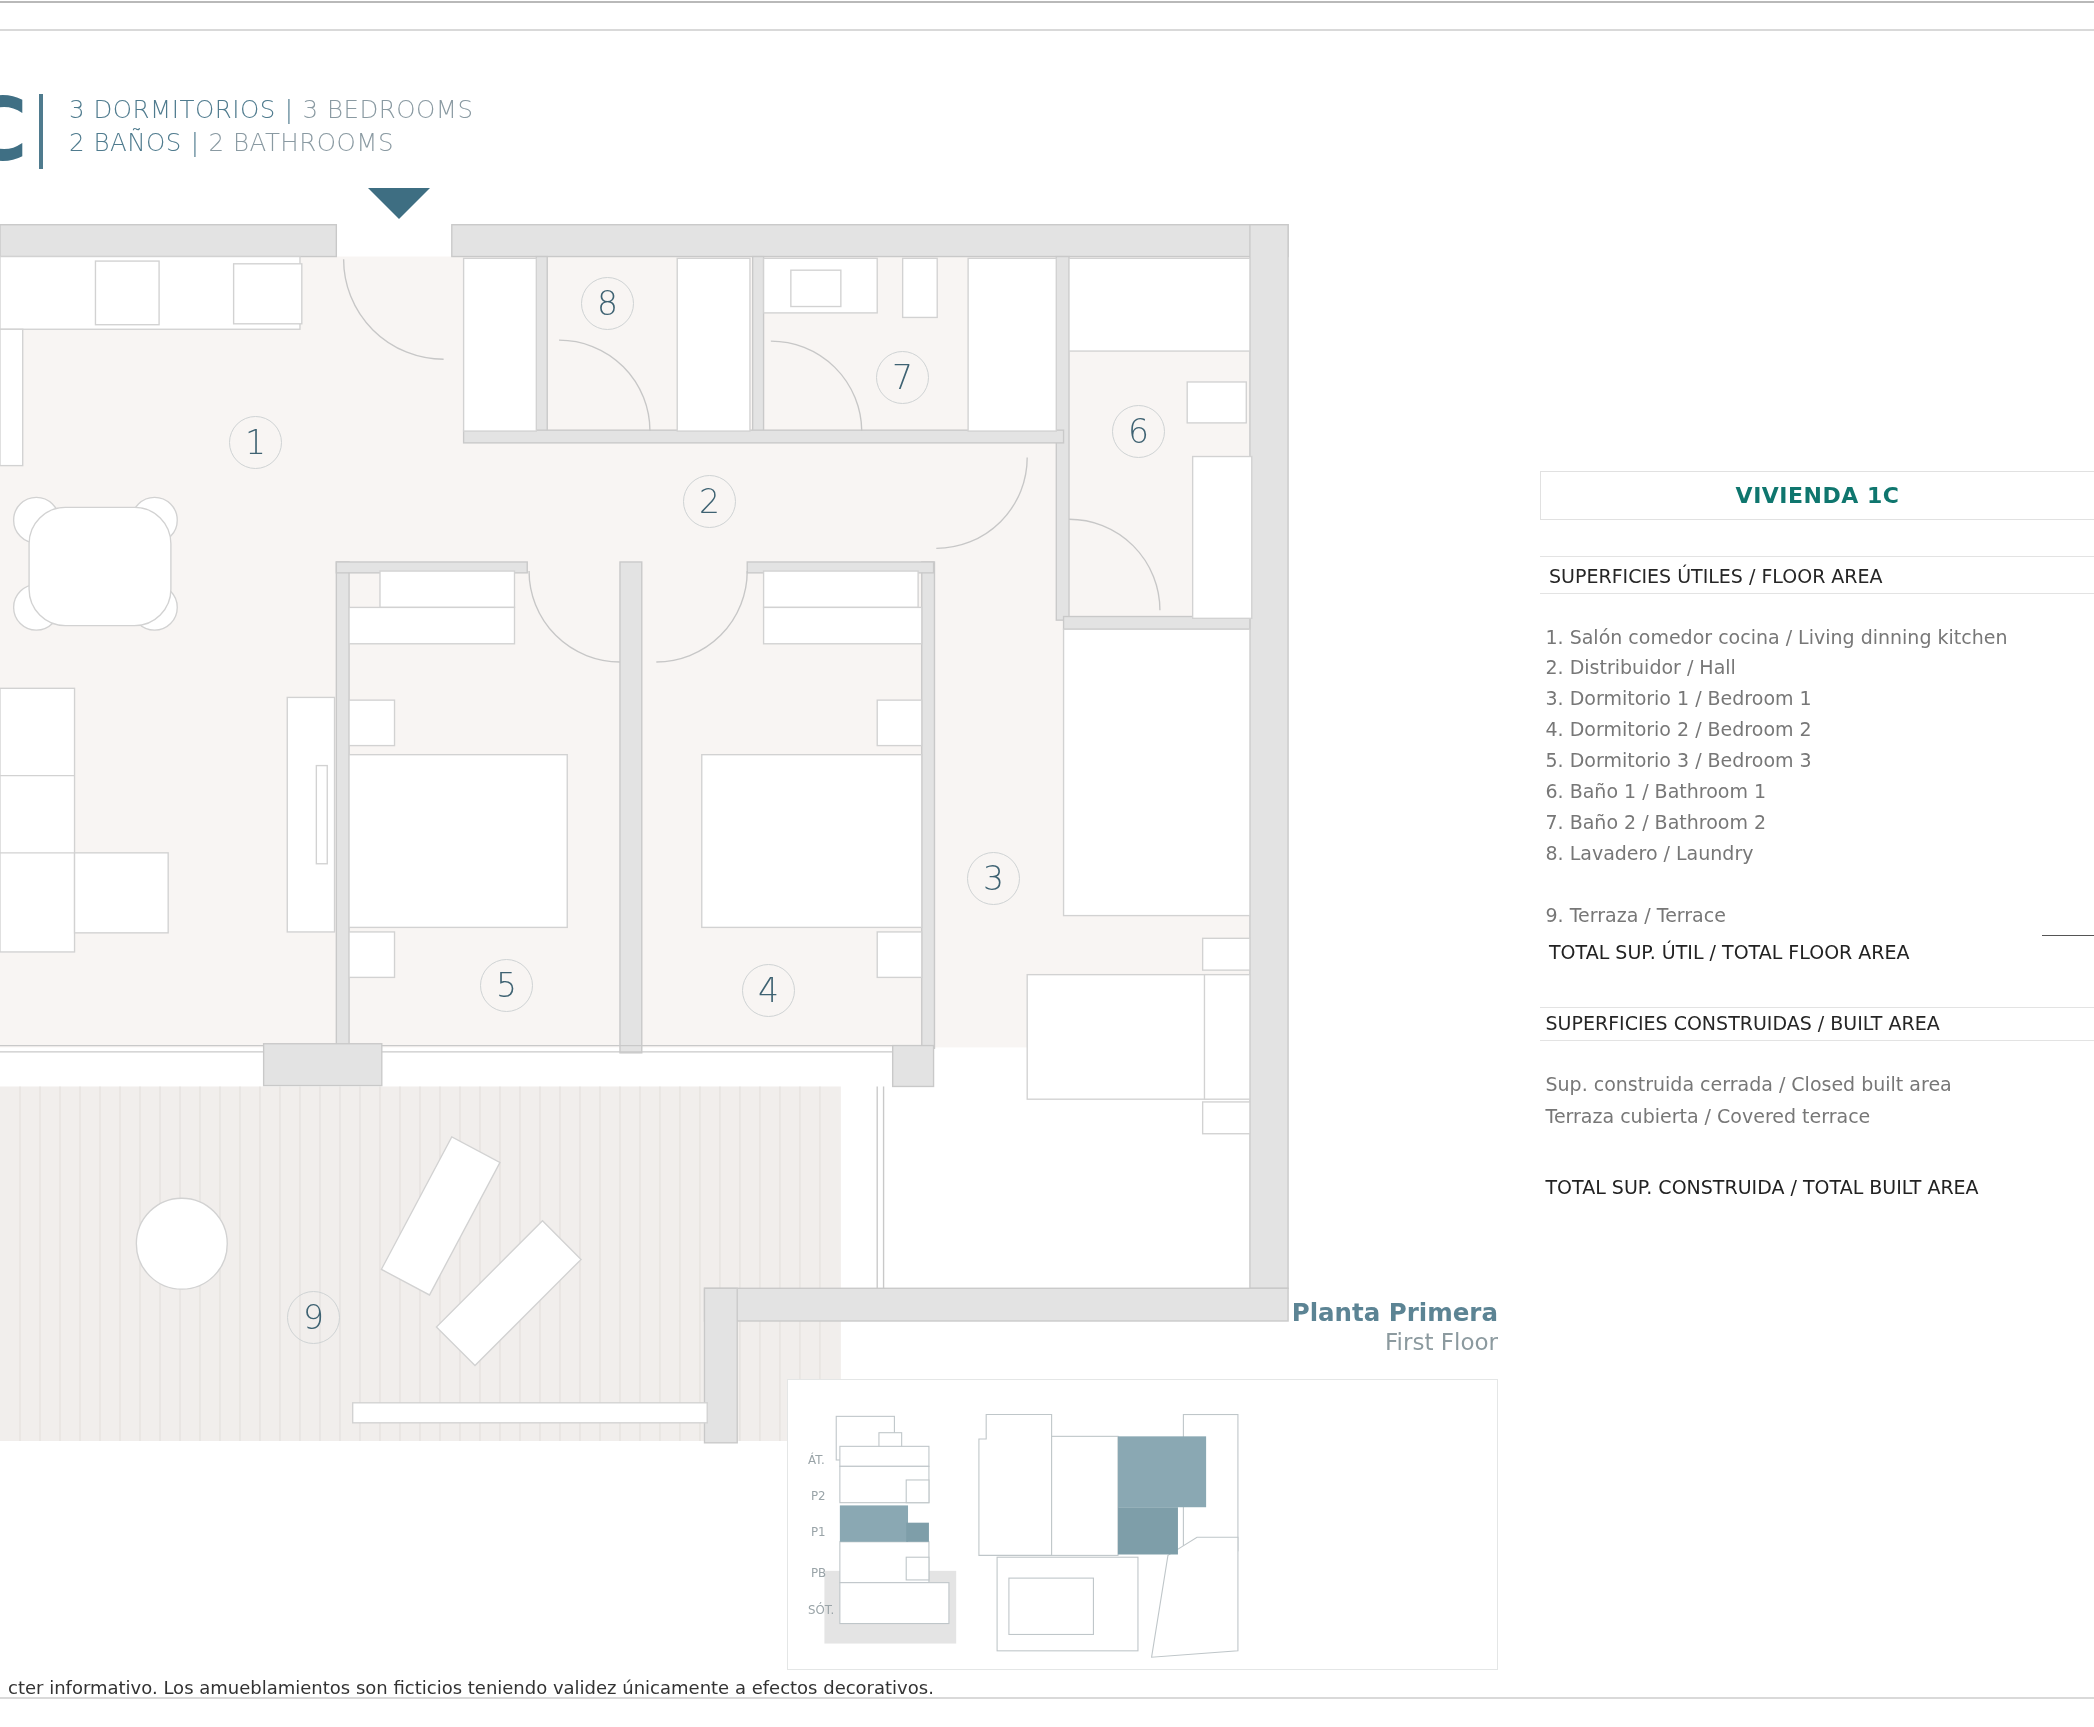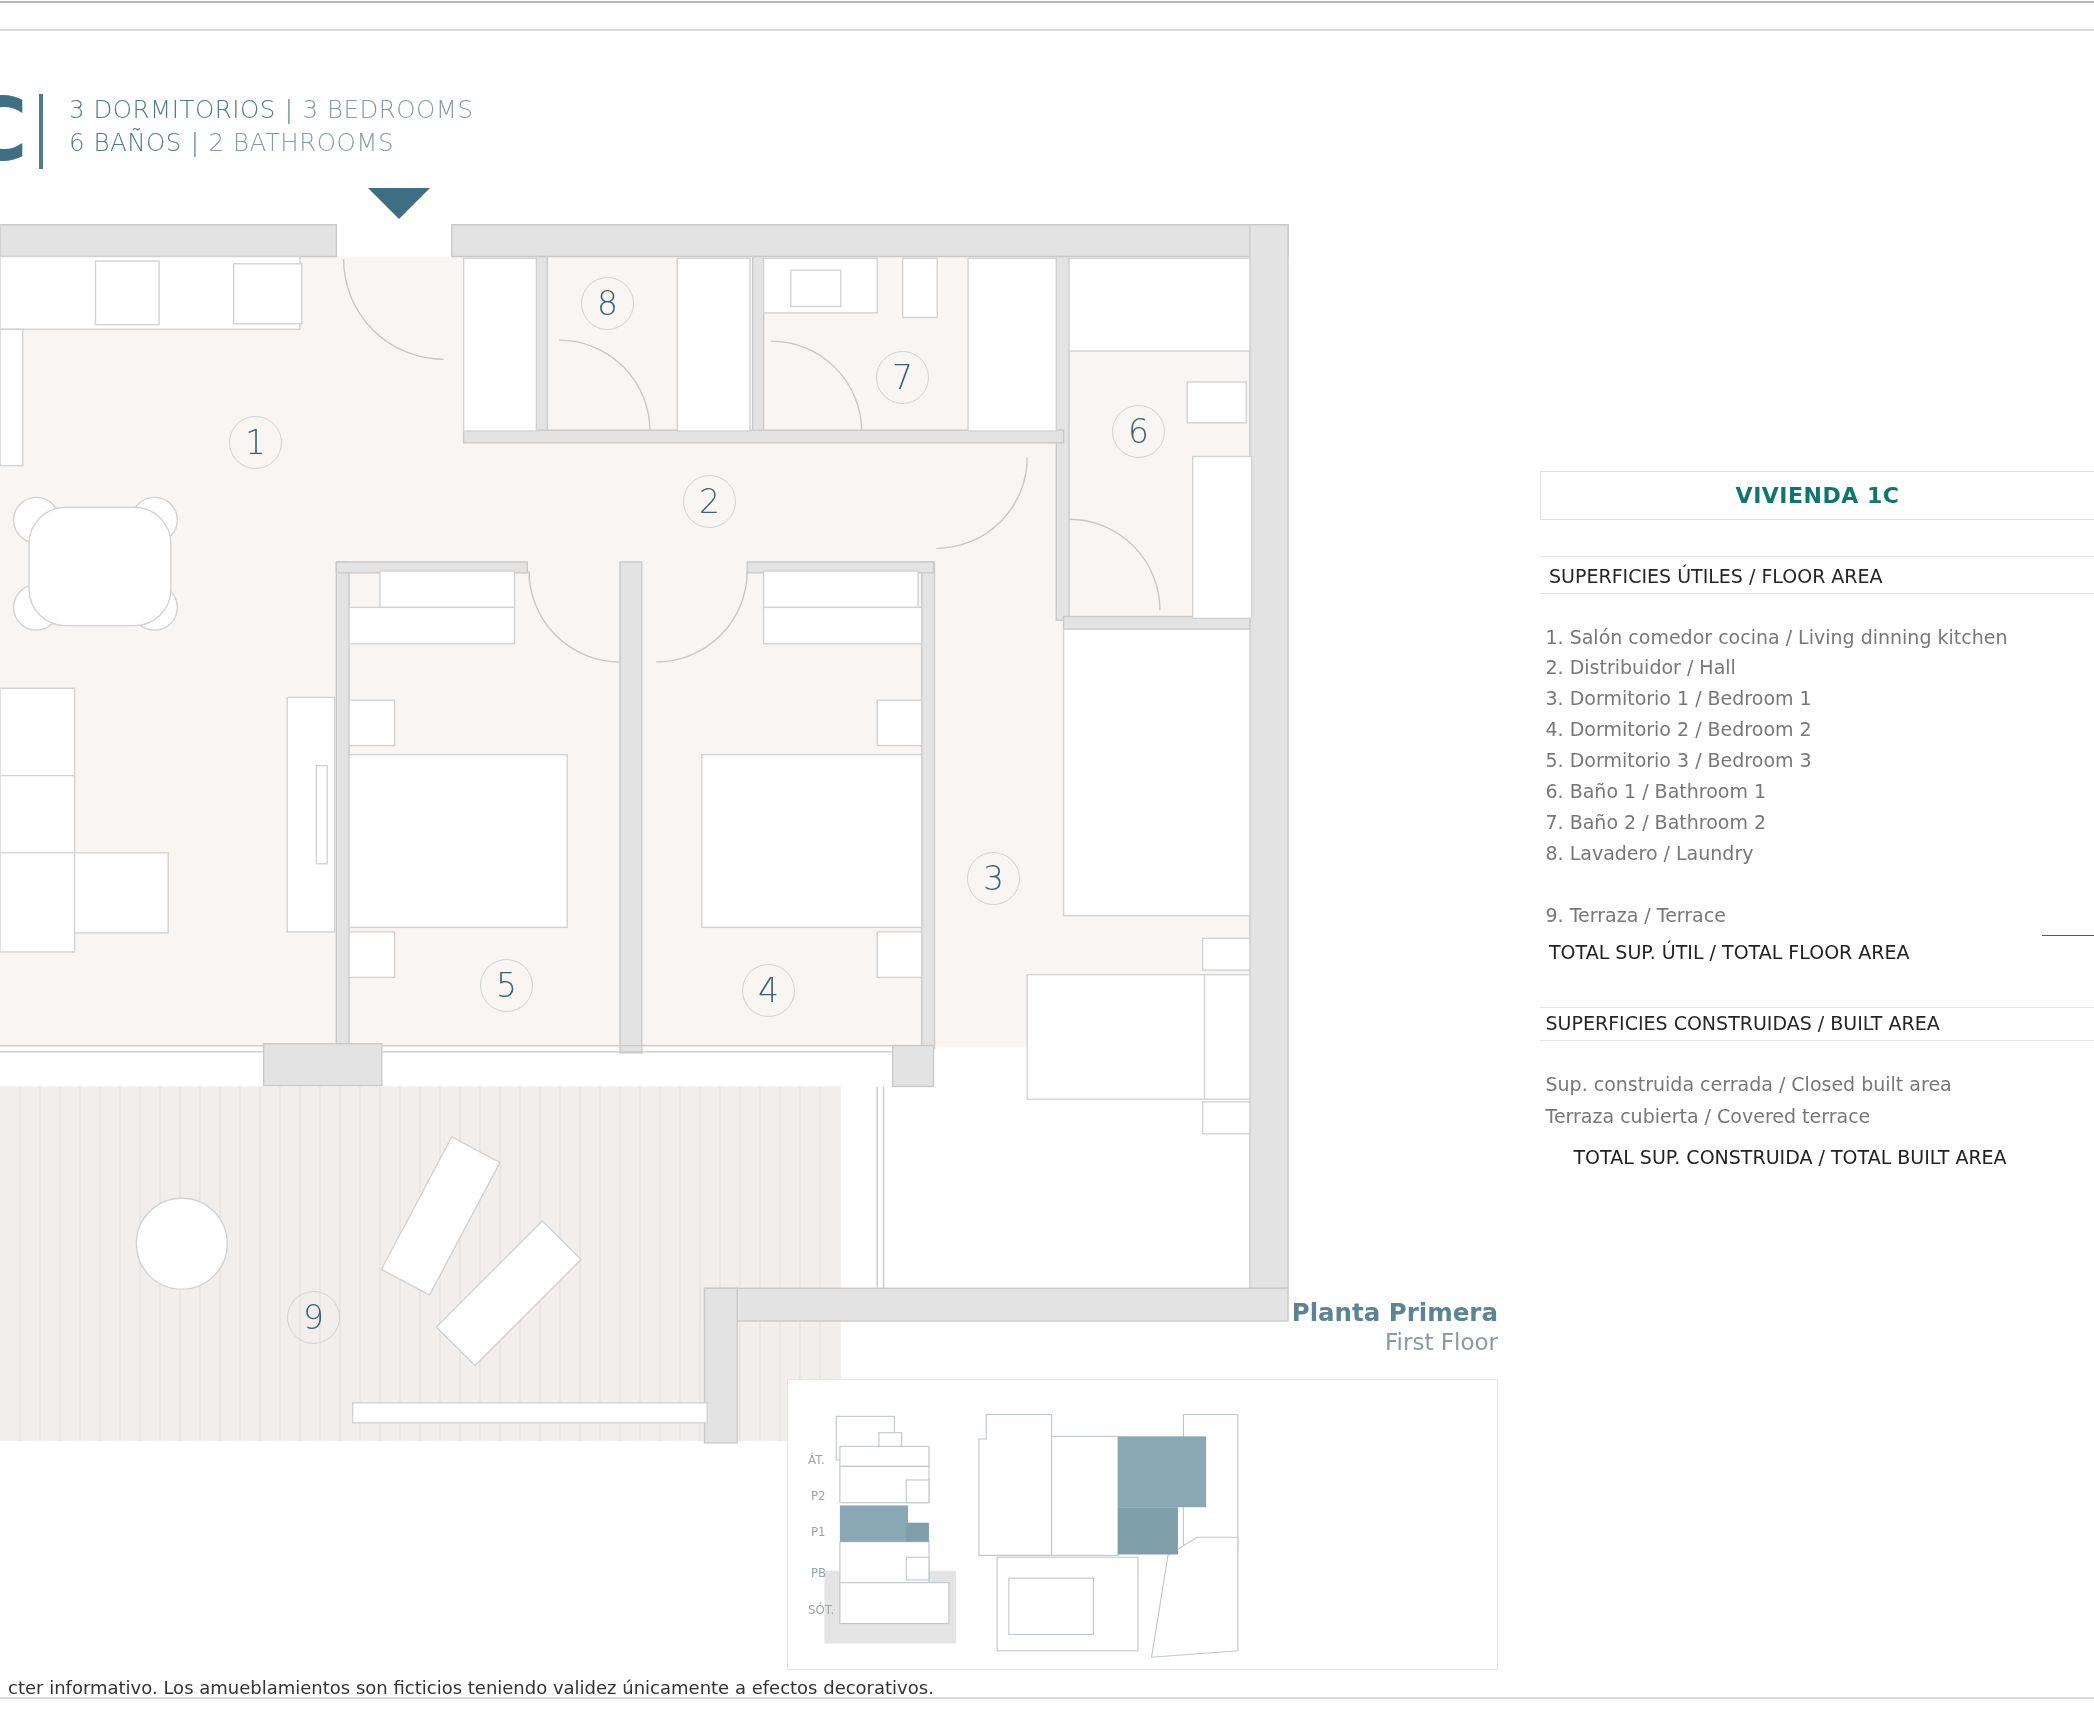--- a/index.html
+++ b/index.html
@@ -49,21 +49,21 @@
 <div class="hline top-rule-1"></div>
 <div class="hline top-rule-2"></div>
 <div class="hline bottom-rule"></div>
 
 <div class="unit-glyph">C</div>
 <div class="hdr-bar"></div>
 <div class="hdr-line" style="top:95px;">
   <span class="es">3 DORMITORIOS</span><span class="sep">|</span><span class="en">3 BEDROOMS</span>
 </div>
 <div class="hdr-line" style="top:128px;">
-  <span class="es">6 BAÑOS</span><span class="sep">|</span><span class="en">2 BATHROOMS</span>
+  <span class="es">2 BAÑOS</span><span class="sep">|</span><span class="en">2 BATHROOMS</span>
 </div>
 <div class="entry-arrow"></div>
 
 <svg class="plan" viewBox="0 0 1440 1620" width="1309" height="1473" xmlns="http://www.w3.org/2000/svg">
   <g stroke="none">
 
     <rect x="0" y="282" width="1375" height="870" fill="#f8f5f3"></rect>
 
     <rect x="0" y="1195" width="925" height="390" fill="#f1eeec"></rect>
   </g>
@@ -267,21 +267,21 @@
 
     <div class="hline" style="left:0;top:536px;width:564px;border-top:1.8px solid #e3e3e3;"></div>
     <div class="sec-head" style="left:5.5px;top:541px;">SUPERFICIES CONSTRUIDAS / BUILT AREA</div>
     <div class="hline" style="left:0;top:569px;width:564px;border-top:1.8px solid #e3e3e3;"></div>
 
     <div class="row-label" style="top:572px;">Sup. construida cerrada / Closed built area</div>
     <div class="row-val" style="top:572px;">90</div>
     <div class="row-label" style="top:604px;">Terraza cubierta / Covered terrace</div>
     <div class="row-val" style="top:604px;">20</div>
 
-    <div class="total-label" style="left:5.5px;top:675px;margin-left:28px;">TOTAL SUP. CONSTRUIDA /  TOTAL BUILT AREA</div>
+    <div class="total-label" style="left:5.5px;top:705px;">TOTAL SUP. CONSTRUIDA /  TOTAL BUILT AREA</div>
     <div class="total-val" style="top:675px;">111</div>
   </div>
 </div>
 
 <div class="cap1">Planta Primera</div>
 <div class="cap2">First Floor</div>
 
 <div class="keyplan">
   <svg width="709" height="289" viewBox="0 0 780 318" xmlns="http://www.w3.org/2000/svg">
 

